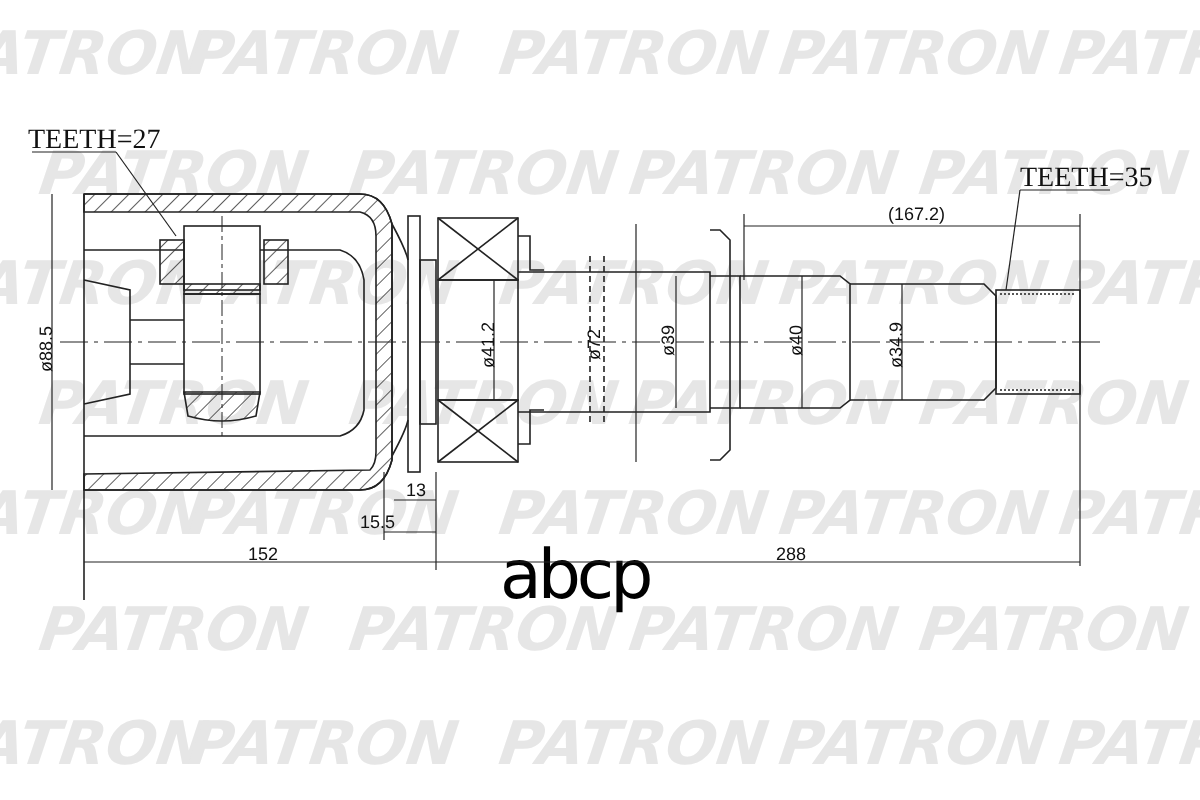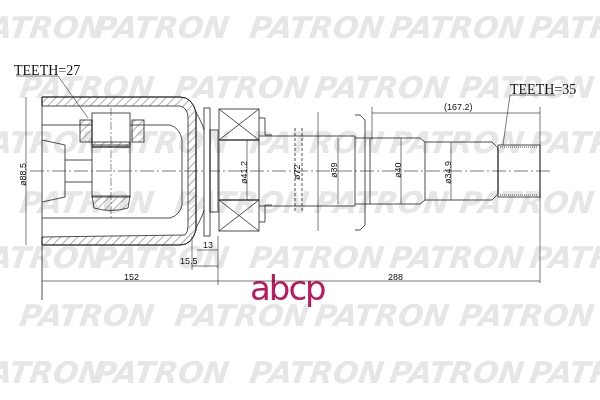--- a/index.html
+++ b/index.html
@@ -1,19 +1,19 @@
 <!DOCTYPE html>
 <html><head>
 <meta charset="utf-8">
 <style>
   html, body { margin:0; padding:0; background:#ffffff; }
   body { width:600px; height:400px; overflow:hidden; position:relative; font-family:"Liberation Sans", sans-serif; }
   #canvas { position:absolute; left:0; top:0; width:600px; height:400px; }
   .wm { position:absolute; font-family:"DejaVu Sans", sans-serif; font-weight:bold; font-style:italic; font-size:30px; color:#e6e6e6; letter-spacing:0px; white-space:nowrap; transform:skewX(-8deg); }
-  .abcp { position:absolute; font-family:"DejaVu Sans", sans-serif; font-size:34px; color:#be185d; letter-spacing:-2px; }
+  .abcp { position:absolute; font-family:"DejaVu Sans", sans-serif; font-size:34px; color:#000000; letter-spacing:-2px; }
   .lbl { position:absolute; font-family:"Liberation Sans", sans-serif; font-size:9px; color:#111; white-space:nowrap; }
   .teeth { font-family:Liberation Serif, serif; font-size:14px; font-stretch:condensed; }
   .vert { transform:rotate(-90deg); transform-origin:left top; }
 </style>
 </head>
 <body>
 
 <div id="wm-layer">
     <div class="wm" style="left: -30px; top: 10px;">PATRON</div>
     <div class="wm" style="left: 95px; top: 10px;">PATRON</div>

